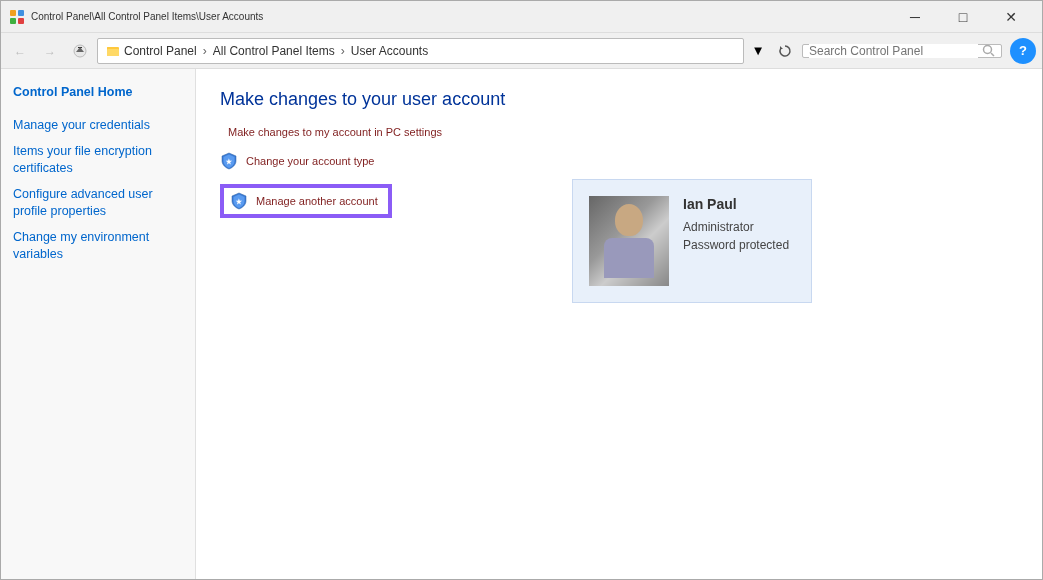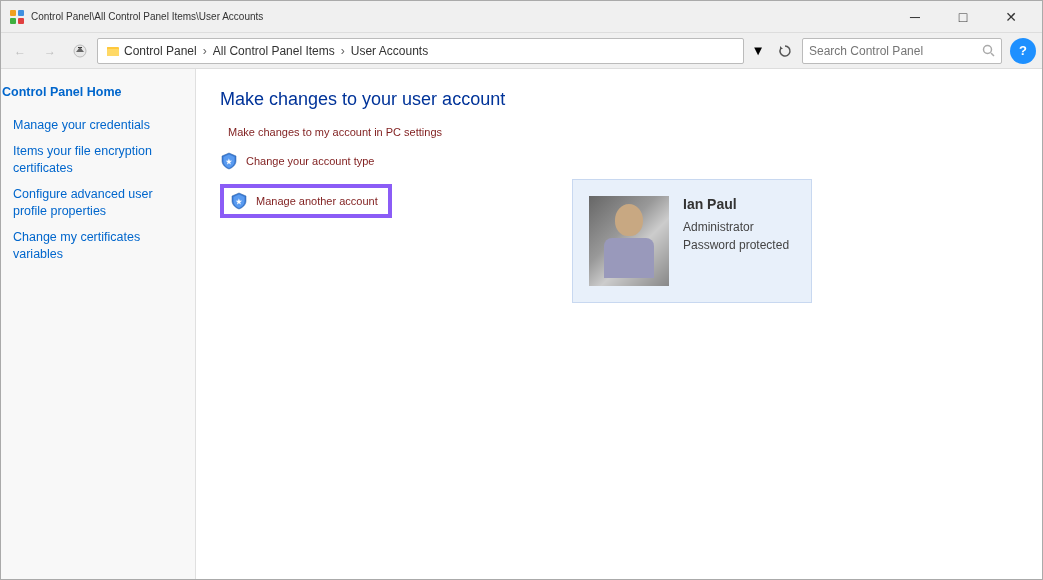--- a/index.html
+++ b/index.html
@@ -113,21 +113,21 @@
       border: none;
       cursor: pointer;
       display: flex;
       align-items: center;
       justify-content: center;
       font-size: 13px;
       color: #555;
     }
     .search-box {
       width: 200px;
-      height: 26px;
+      height: 14px;
       background: #fff;
       border: 1px solid #bbb;
       border-radius: 2px;
       display: flex;
       align-items: center;
       padding: 0 6px;
       gap: 4px;
     }
     .search-box input {
       border: none;
@@ -170,21 +170,21 @@
       padding: 4px 12px;
       color: #0066cc;
       cursor: pointer;
       font-size: 12.5px;
       line-height: 1.4;
       text-decoration: none;
     }
     .sidebar-title {
       color: #0066cc;
       font-weight: bold;
-      padding: 4px 1px 8px;
+      padding: 4px 12px 8px;
       font-size: 12.5px;
       cursor: pointer;
     }
     .sidebar-section {
       margin-top: 6px;
     }
 
     
     .content {
       flex: 1;
@@ -331,21 +331,21 @@
 </div>
 
 <div class="main-layout">
 
   <div class="sidebar">
     <div class="sidebar-title">Control Panel Home</div>
     <div class="sidebar-section">
       <a class="sidebar-link">Manage your credentials</a>
       <a class="sidebar-link">Items your file encryption certificates</a>
       <a class="sidebar-link">Configure advanced user profile properties</a>
-      <a class="sidebar-link">Change my certificates variables</a>
+      <a class="sidebar-link">Change my environment variables</a>
     </div>
   </div>
 
   <div class="content">
     <div class="page-title">Make changes to your user account</div>
 
     
     <div style="margin-bottom:14px; margin-left: 8px;">
       <a class="action-link">Make changes to my account in PC settings</a>
     </div>

